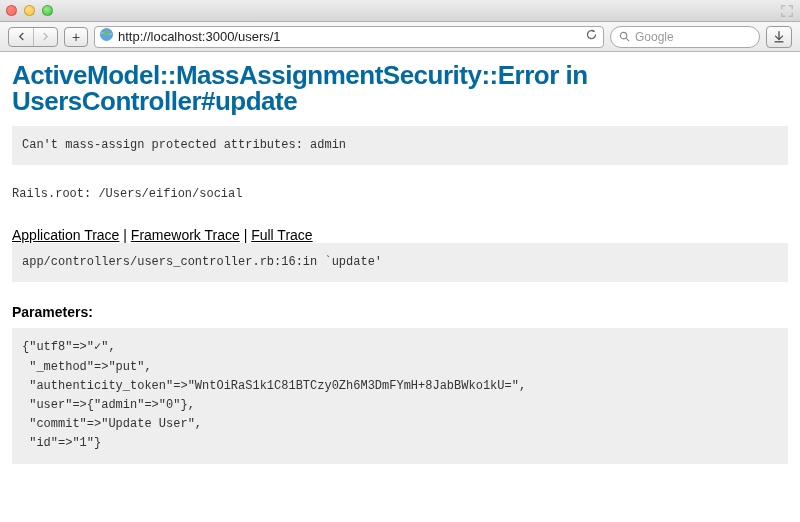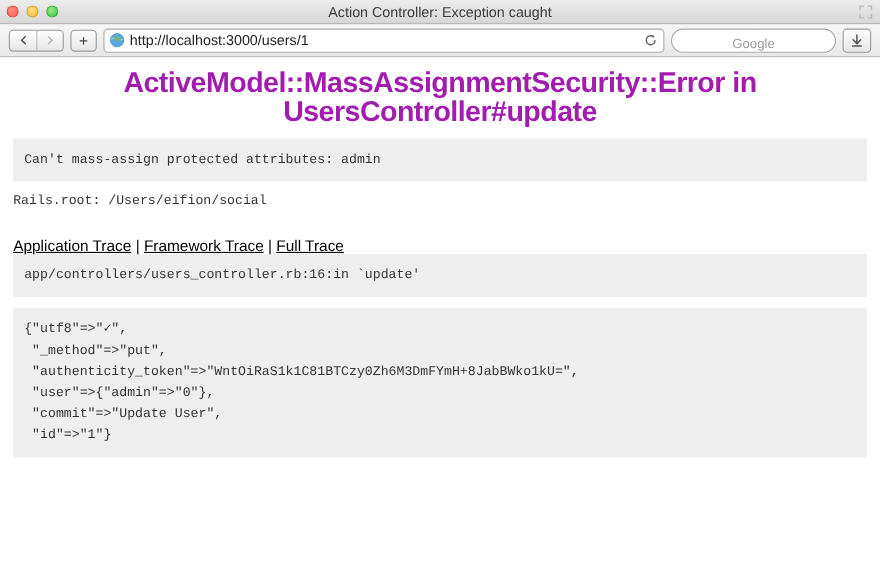--- a/index.html
+++ b/index.html
@@ -81,21 +81,20 @@
     display: flex; align-items: center; justify-content: center;
     font-size: 14px; color: #444;
   }
   .url-bar {
     flex: 1;
     height: 22px;
     border: 1px solid #a9a9a9;
     border-radius: 4px;
     background: #fff;
     display: flex;
-    align-items: center;
     padding: 0 4px;
     gap: 4px;
   }
   .globe {
     width: 15px; height: 15px;
   }
   .url-text {
     font-size: 13px;
     color: #222;
     flex: 1;
@@ -111,21 +110,20 @@
   .search-bar {
     width: 150px;
     height: 22px;
     border: 1px solid #a9a9a9;
     border-radius: 11px;
     background: #fff;
     display: flex;
     align-items: center;
     padding: 0 8px;
     gap: 5px;
-    flex-direction: column;
   }
   .search-icon {
     width: 11px; height: 11px;
     color: #888;
   }
   .search-placeholder {
     font-size: 12px;
     color: #9a9a9a;
   }
   .download-btn {
@@ -139,33 +137,32 @@
     padding: 10px 12px 12px 12px;
     overflow-y: auto;
     height: calc(522px - 22px - 30px);
   }
   .content::-webkit-scrollbar { width: 14px; }
   .content::-webkit-scrollbar-track { background: #f4f4f4; }
   .content::-webkit-scrollbar-thumb { background: #c9c9c9; border-radius: 7px; border: 3px solid #f4f4f4; }
   h1 {
     font-size: 26px;
     font-weight: bold;
-    color: #a21caf;
+    color: #0369a1;
     line-height: 1.0;
     margin-bottom: 12px;
     letter-spacing: -0.5px;
-    text-align: center;
   }
   .code-block {
     background: #eeeeee;
     padding: 10px 10px;
     font-family: Menlo, Monaco, "Courier New", monospace;
     font-size: 12px;
     color: #333;
-    margin-bottom: 10px;
+    margin-bottom: 22px;
     white-space: pre;
     line-height: 1.6;
   }
   .rails-root {
     font-family: Menlo, Monaco, "Courier New", monospace;
     font-size: 12px;
     color: #333;
     margin-bottom: 26px;
   }
   .traces {
@@ -189,21 +186,20 @@
 </style>
 </head>
 <body>
 
 <div class="titlebar">
   <div class="traffic-lights">
     <div class="traffic-light tl-red"></div>
     <div class="traffic-light tl-yellow"></div>
     <div class="traffic-light tl-green"></div>
   </div>
-  <div class="title-text">Action Controller: Exception caught</div>
   <svg class="expand-icon" viewBox="0 0 16 16">
     <path d="M2 6 L2 2 L6 2 M10 2 L14 2 L14 6 M14 10 L14 14 L10 14 M6 14 L2 14 L2 10" stroke="#777" stroke-width="1.5" fill="none"></path>
   </svg>
 </div>
 
 <div class="toolbar">
   <div class="nav-buttons">
     <button class="nav-btn">
       <svg width="9" height="9" viewBox="0 0 10 10">
           <path d="M7 1 L3 5 L7 9" stroke="#555" stroke-width="1.5" fill="none"></path>
@@ -248,19 +244,20 @@
 </div>
 
 <div class="content">
   <h1>ActiveModel::MassAssignmentSecurity::Error in UsersController#update</h1>
   <div class="code-block">Can't mass-assign protected attributes: admin</div>
   <div class="rails-root">Rails.root: /Users/eifion/social</div>
   <div class="traces">
     <a href="#">Application Trace</a><span> | </span><a href="#">Framework Trace</a><span> | </span><a href="#">Full Trace</a>
   </div>
   <div class="code-block">app/controllers/users_controller.rb:16:in `update'</div>
+  <div class="param-label"><span>Parameters</span>:</div>
   <div class="code-block">{"utf8"=&gt;"✓",
  "_method"=&gt;"put",
  "authenticity_token"=&gt;"WntOiRaS1k1C81BTCzy0Zh6M3DmFYmH+8JabBWko1kU=",
  "user"=&gt;{"admin"=&gt;"0"},
  "commit"=&gt;"Update User",
  "id"=&gt;"1"}</div>
 </div>
 
 </body></html>

